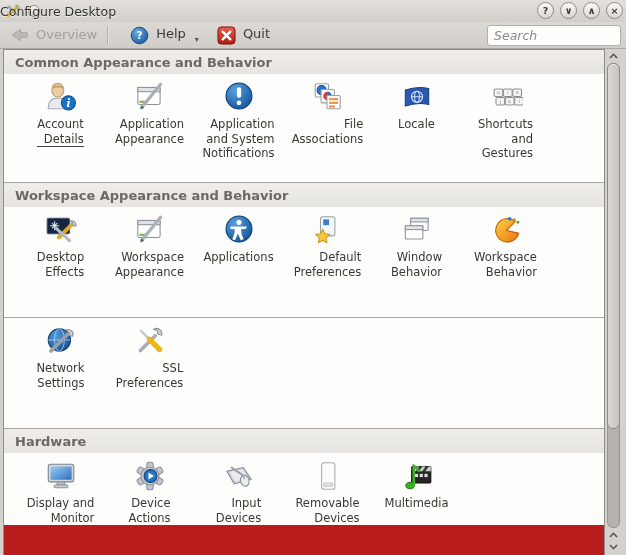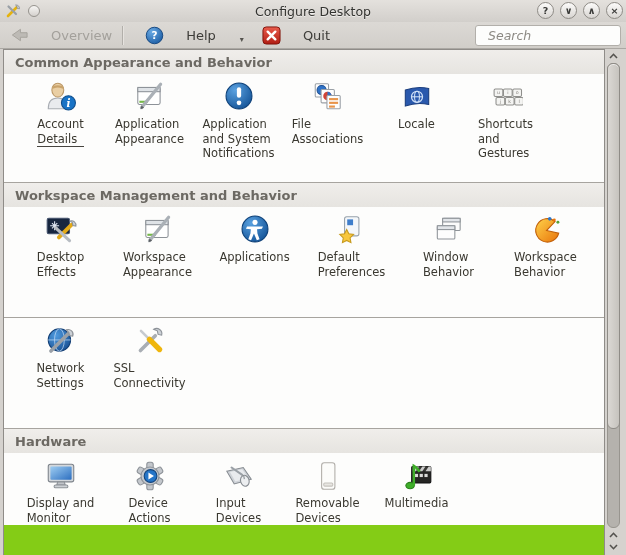--- a/index.html
+++ b/index.html
@@ -5,56 +5,56 @@
   html,body{margin:0;padding:0;}
   body{width:626px;height:555px;overflow:hidden;font-family:"DejaVu Sans",sans-serif;}
   .window{position:relative;width:626px;height:555px;background:#d5d2ce;overflow:hidden;}
 
   
   .titlebar{position:absolute;top:0;left:0;right:0;height:22px;
     background:linear-gradient(#e4e1dd,#d2cfcb);display:flex;align-items:center;}
   .titlebar .app-icon{width:16px;height:16px;margin-left:5px;cursor:default;}
   .tb-circle{width:12px;height:12px;border-radius:50%;margin-left:7px;
     background:linear-gradient(#f7f6f4,#d4d1cd);border:1px solid #96938e;box-sizing:border-box;}
-  .title{position:absolute;left:0;right:0;text-align:center;font-size:12.5px;color:#333330;
+  .title{position:absolute;left:0;right:0;font-size:12.5px;color:#333330;
     text-shadow:0 1px 0 rgba(255,255,255,.55);pointer-events:none;}
   .win-buttons{position:absolute;right:3px;top:2px;display:flex;gap:6px;z-index:2;}
   .win-btn{width:17px;height:17px;border-radius:50%;border:1px solid #8e8b86;box-sizing:border-box;
     background:linear-gradient(#fcfbfa,#d8d5d1);color:#3b3b39;font-size:9.5px;font-weight:bold;
     display:flex;align-items:center;justify-content:center;line-height:1;}
 
   
   .toolbar{position:absolute;top:22px;left:0;right:0;height:27px;
     background:linear-gradient(#dcd9d5,#d1cec9);border-bottom:1px solid #aba8a3;
     display:flex;align-items:center;box-sizing:border-box;}
-  .tool-btn{display:flex;align-items:center;gap:22px;padding:2px 6px;font-size:13px;color:#3d3c38;border-radius:3px;}
+  .tool-btn{display:flex;gap:7px;padding:2px 6px;font-size:13px;color:#3d3c38;border-radius:3px;}
   .tool-btn.disabled{color:#a3a09b;}
   .tool-sep{width:1px;height:19px;background:#b2afaa;box-shadow:1px 0 0 #e6e3df;margin:0 6px 0 4px;}
   .help-chevron{font-size:8px;color:#55534f;margin-left:2px;margin-top:9px;}
   .search-wrap{margin-left:auto;margin-right:5px;}
   .search-input{width:120px;height:17px;border:1px solid #b2afaa;border-radius:3px;
-    padding:1px 12px;font-size:12.5px;font-family:"DejaVu Sans",sans-serif;color:#333;
+    padding:1px 6px;font-size:12.5px;font-family:"DejaVu Sans",sans-serif;color:#333;
     background:#fdfdfc;outline:none;}
   .search-input::placeholder{font-style:italic;color:#8d8a84;}
 
   
   .viewport{position:absolute;top:49px;left:3px;width:600px;bottom:0;
     border-top:1px solid #8f8c88;border-left:1px solid #8f8c88;border-right:1px solid #8f8c88;
-    box-sizing:content-box;background:#84cc16;overflow:hidden;}
+    box-sizing:content-box;background:#b91c1c;overflow:hidden;}
   .section + .section{border-top:1px solid #a7a49f;}
   .section-header{height:24px;display:flex;align-items:center;padding-left:11px;
     background:linear-gradient(#f0eeeb,#e6e4e0);font-size:13px;font-weight:bold;color:#6c6963;}
   .section-body{background:#fdfdfc;display:flex;align-items:flex-start;padding:6px 0 0 12px;box-sizing:border-box;}
   .section:nth-of-type(1) .section-body{height:108px;}
-  .section:nth-of-type(2) .section-body{height:110px;gap:8px;}
+  .section:nth-of-type(2) .section-body{height:110px;}
   .section:nth-of-type(3) .section-body{height:110px;text-decoration:underline;}
   .item{width:89px;display:flex;flex-direction:column;align-items:center;cursor:pointer;}
   .item-icon{width:34px;height:34px;}
   .item-icon svg{width:34px;height:34px;display:block;}
-  .item-label{margin-top:3px;font-size:11.5px;line-height:14.5px;color:#3a3830;text-align:left;}
+  .item-label{margin-top:3px;font-size:11.5px;line-height:14.5px;color:#3a3830;text-align:right;}
   .item-label span{white-space:pre-line;display:inline-block;}
   .item-label span.hovered{border-bottom:1px solid #46443f;}
 
   
   .scrollbar{position:absolute;top:49px;left:606px;width:15px;bottom:0;}
   .sb-arrow{position:absolute;left:0;width:15px;height:12px;display:flex;align-items:center;justify-content:center;}
   .sb-arrow svg{display:block;}
   .sb-up-top{top:1px;}
   .sb-up-bottom{bottom:14px;}
   .sb-down-bottom{bottom:2px;}
@@ -224,21 +224,21 @@
                 </g>
               </svg>
             </div>
             <div class="item-label"><span>Shortcuts
 and
 Gestures</span></div>
           </div>
         </div>
       </div>
       <div class="section">
-        <div class="section-header">Workspace Management and Behavior</div>
+        <div class="section-header">Workspace Appearance and Behavior</div>
         <div class="section-body">
           <div class="item">
             <div class="item-icon">
               <svg viewBox="0 0 32 32">
                 <rect x="3" y="5" width="21" height="14.5" rx="1.5" fill="#17263f" stroke="#45546e"></rect>
                 <path d="M7.5 9.5l5 5m0-5l-5 5M10 7.8v8.4M5.8 12h8.4" stroke="#dfe6f2" stroke-width="1"></path>
                 <line x1="26" y1="11" x2="14" y2="23" stroke="#e3aa18" stroke-width="3.6" stroke-linecap="round"></line>
                 <line x1="11" y1="14" x2="24" y2="26" stroke="#b7bcc2" stroke-width="3" stroke-linecap="round"></line>
                 <path d="M24.5 7.5a4.2 4.2 0 0 1 5.5 4.8l-2.8-.6-.5-2.7z" fill="#ccd1d6" stroke="#8d9298"></path>
               </svg>
@@ -342,21 +342,21 @@
           <div class="item">
             <div class="item-icon">
               <svg viewBox="0 0 32 32">
                 <line x1="7" y1="25" x2="21" y2="11" stroke="#a9aeb4" stroke-width="3.4" stroke-linecap="round"></line>
                 <path d="M19.5 5a5 5 0 0 1 7.5 5.5l-3.4-.7-.7-3.4z" fill="#ccd1d6" stroke="#8d9298"></path>
                 <line x1="7.5" y1="6.5" x2="15.5" y2="14.5" stroke="#c6cacf" stroke-width="2.4" stroke-linecap="round"></line>
                 <line x1="15.5" y1="14.5" x2="25" y2="24" stroke="#efb60d" stroke-width="5" stroke-linecap="round"></line>
               </svg>
             </div>
             <div class="item-label"><span>SSL
-Connectivity</span></div>
+Preferences</span></div>
           </div>
         </div>
       </div>
       <div class="section">
         <div class="section-header">Hardware</div>
         <div class="section-body">
           <div class="item">
             <div class="item-icon">
               <svg viewBox="0 0 32 32">
                 <defs>

